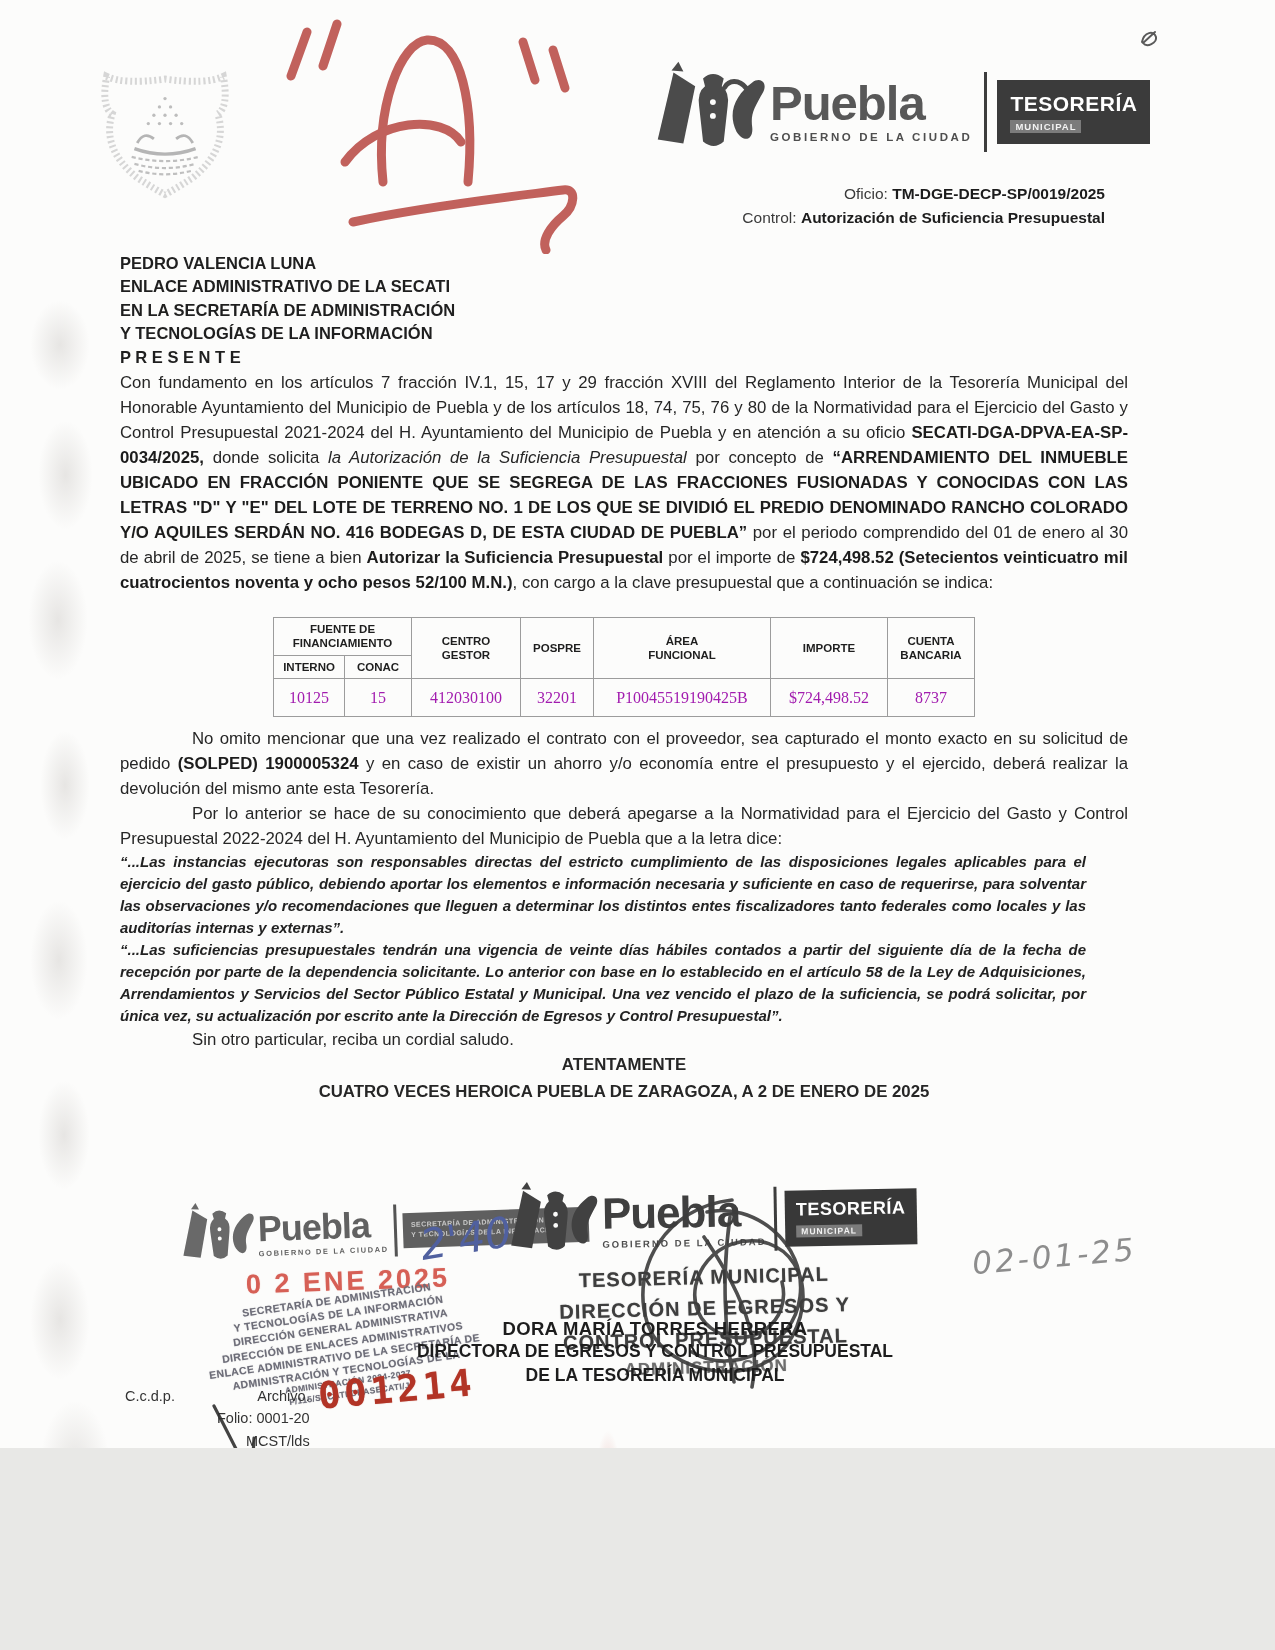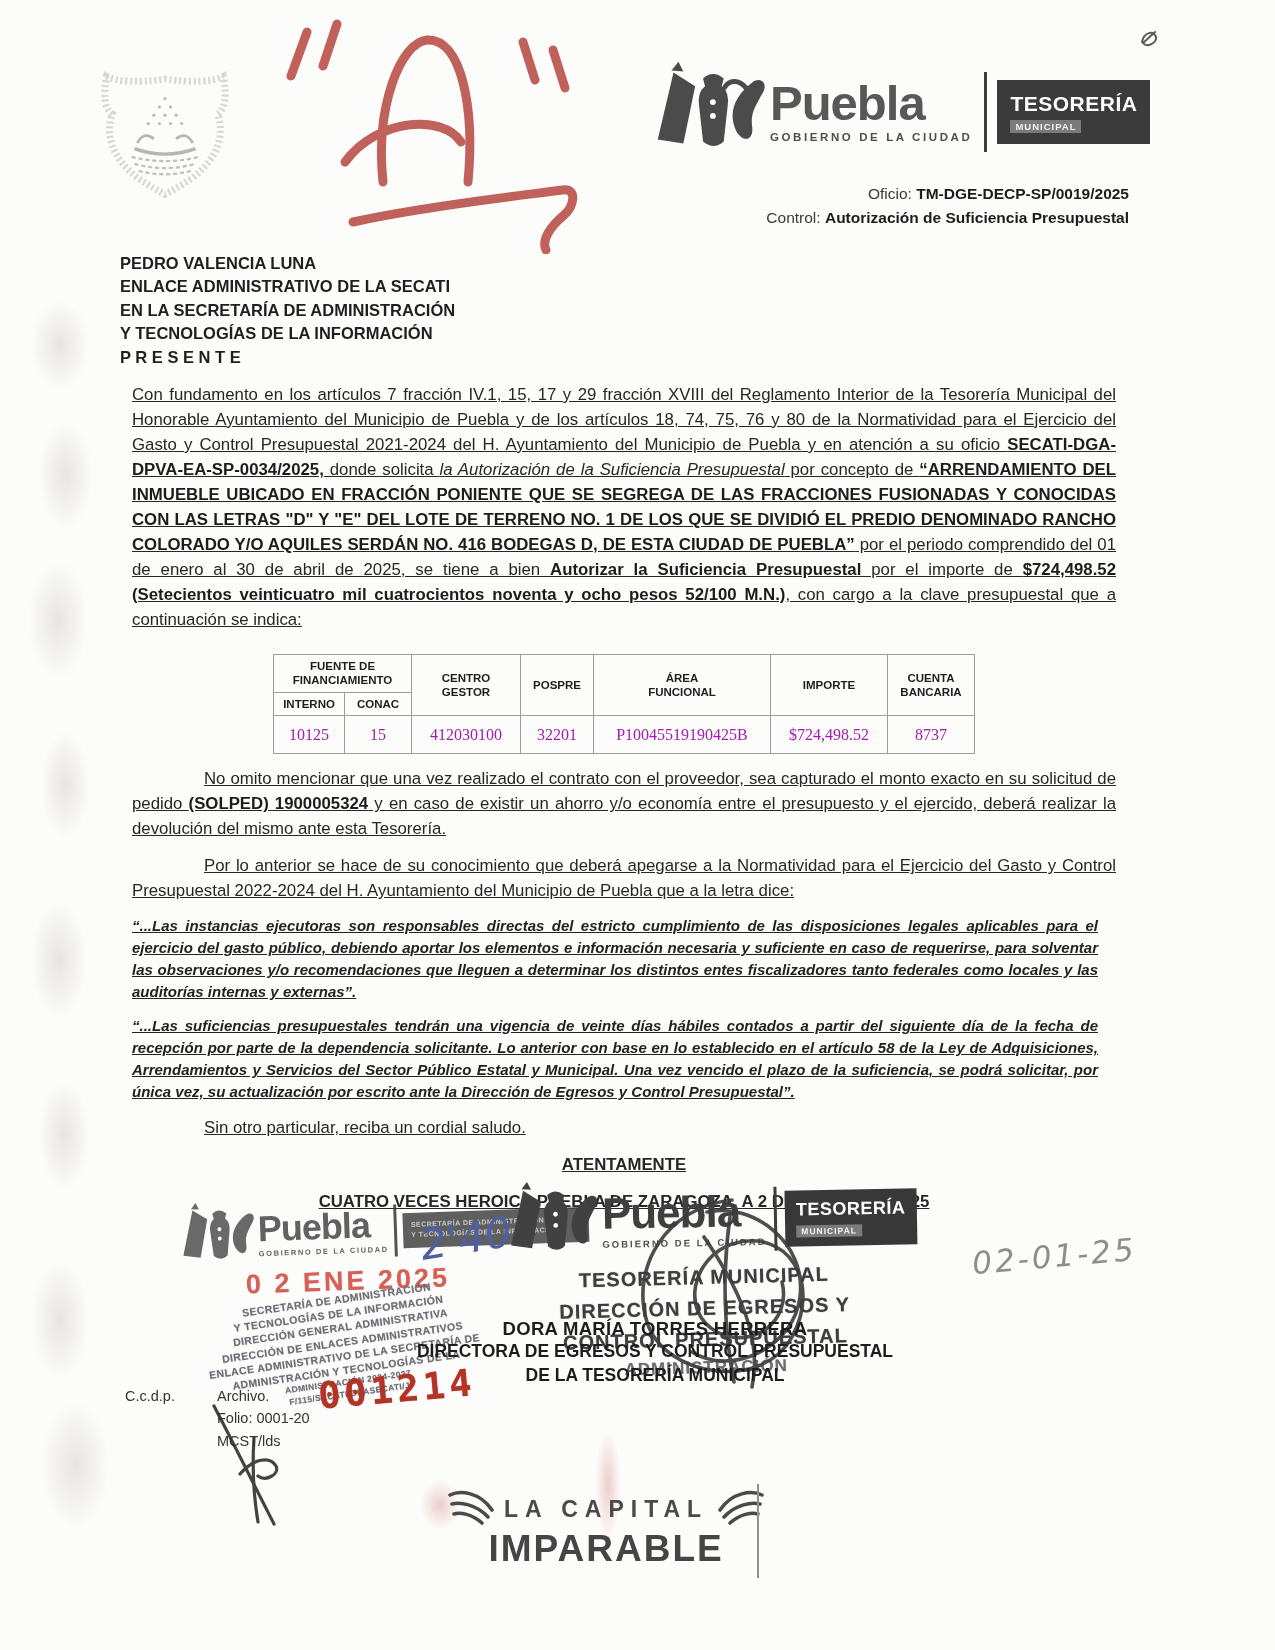--- a/index.html
+++ b/index.html
@@ -1,17 +1,17 @@
 <!DOCTYPE html>
 <html><head>
 <meta charset="utf-8">
 <style>
   html,body{margin:0;padding:0;background:#e8e8e6;}
   .page{
-    position:relative;width:1275px;height:1650px;margin:0 auto;
+    position:relative;width:1275px;height:1448px;margin:0 auto;
     background:#fcfcfb;overflow:hidden;
     font-family:"Liberation Sans",sans-serif;color:#2a2a2a;
   }
   .b{font-weight:700;color:#1c1c1c;}
   .i{font-style:italic;}
 
   
   .artifact{position:absolute;border-radius:50%;pointer-events:none;
     background:radial-gradient(ellipse at center, rgba(145,138,132,.20), rgba(145,138,132,0) 70%);}
   .artifact.red{background:radial-gradient(ellipse at center, rgba(190,70,60,.25), rgba(190,70,60,0) 70%);}
@@ -23,28 +23,28 @@
 
   .brand{position:absolute;display:flex;align-items:center;}
   .brand-main{left:642px;top:60px;}
   .brand-word{font-weight:800;font-size:49px;line-height:.92;color:#585858;letter-spacing:-1px;}
   .brand-tag{font-weight:700;font-size:11.5px;letter-spacing:2.6px;color:#4e4e4e;margin-top:4px;}
   .brand-bar{width:3px;height:80px;background:#3d3d3d;margin:0 10px 0 12px;}
   .brand-box{background:#3b3b3b;color:#fff;padding:12px 13px 10px 13px;}
   .brand-box-unit{font-weight:800;font-size:21px;letter-spacing:.5px;}
   .brand-box-sub{display:inline-block;font-weight:700;font-size:9.5px;letter-spacing:1px;background:#7b7b7b;color:#f2f2f2;padding:1px 5px;margin-top:4px;}
 
-  .oficio-block{position:absolute;left:624px;top:182px;width:505px;text-align:right;font-size:15.5px;line-height:1.55;color:#3a3a3a;}
+  .oficio-block{position:absolute;left:600px;top:182px;width:505px;text-align:right;font-size:15.5px;line-height:1.55;color:#3a3a3a;}
 
   
   .recipient{position:absolute;left:120px;top:252px;font-weight:700;font-size:16.5px;line-height:1.42;color:#1f1f1f;}
 
   
   .bodyflow{position:absolute;left:120px;top:370px;width:1008px;font-size:16.8px;line-height:25px;text-align:justify;color:#262626;}
-  .bodyflow p{margin:12px;text-decoration:underline;}
+  .bodyflow p{margin:0;}
   .para{margin-top:18px;}
   .indent{text-indent:72px;}
   .quote{margin:16px 0 0 26px;width:966px;font-weight:700;font-style:italic;font-size:15px;line-height:22px;color:#222;}
   .closing-line{margin-top:22px;}
   .center-bold{margin-top:14px;text-align:center;font-weight:700;font-size:16.8px;text-indent:0;}
   .center-bold.tight{margin-top:2px;}
 
   
   .clave-table{border-collapse:collapse;margin:22px auto 9px auto;}
   .clave-table th,.clave-table td{border:1.5px solid #9c9c9c;text-align:center;vertical-align:middle;}
@@ -90,21 +90,21 @@
 
   .signatory{position:absolute;left:330px;top:1318px;width:650px;text-align:center;color:#1d1d1d;}
   .signatory .name{font-weight:700;font-size:18.5px;letter-spacing:.3px;}
   .signatory .title{font-weight:700;font-size:17.5px;line-height:1.35;}
 
   .folio-stamp{position:absolute;left:318px;top:1368px;font-family:"DejaVu Sans Mono",monospace;
     font-weight:700;font-size:37px;letter-spacing:4px;color:#b23426;transform:rotate(-5deg);
     text-shadow:0 0 1px rgba(178,52,38,.6);}
 
   .ccdp{position:absolute;left:125px;top:1385px;font-size:14.5px;line-height:1.55;color:#333;}
-  .ccdp .row{display:flex;gap:42px;}
+  .ccdp .row{display:flex;gap:42px;text-align:right;}
   .flourish{position:absolute;left:196px;top:1398px;}
 
   
   .slogan{position:absolute;left:448px;top:1488px;text-align:center;color:#4a4a4a;}
   .slogan-top{display:flex;align-items:center;gap:8px;justify-content:center;}
   .slogan-l1{font-weight:700;font-size:23px;letter-spacing:7px;}
   .slogan-l2{font-weight:800;font-size:37px;letter-spacing:2px;margin-top:-2px;color:#454545;}
   .footer-divider{position:absolute;left:757px;top:1484px;width:2px;height:94px;background:#8f8f8f;}
   .footer-info{position:absolute;left:772px;top:1489px;font-family:"DejaVu Sans Mono",monospace;
     font-size:14.5px;line-height:1.62;letter-spacing:1px;color:#c3c1bd;}

